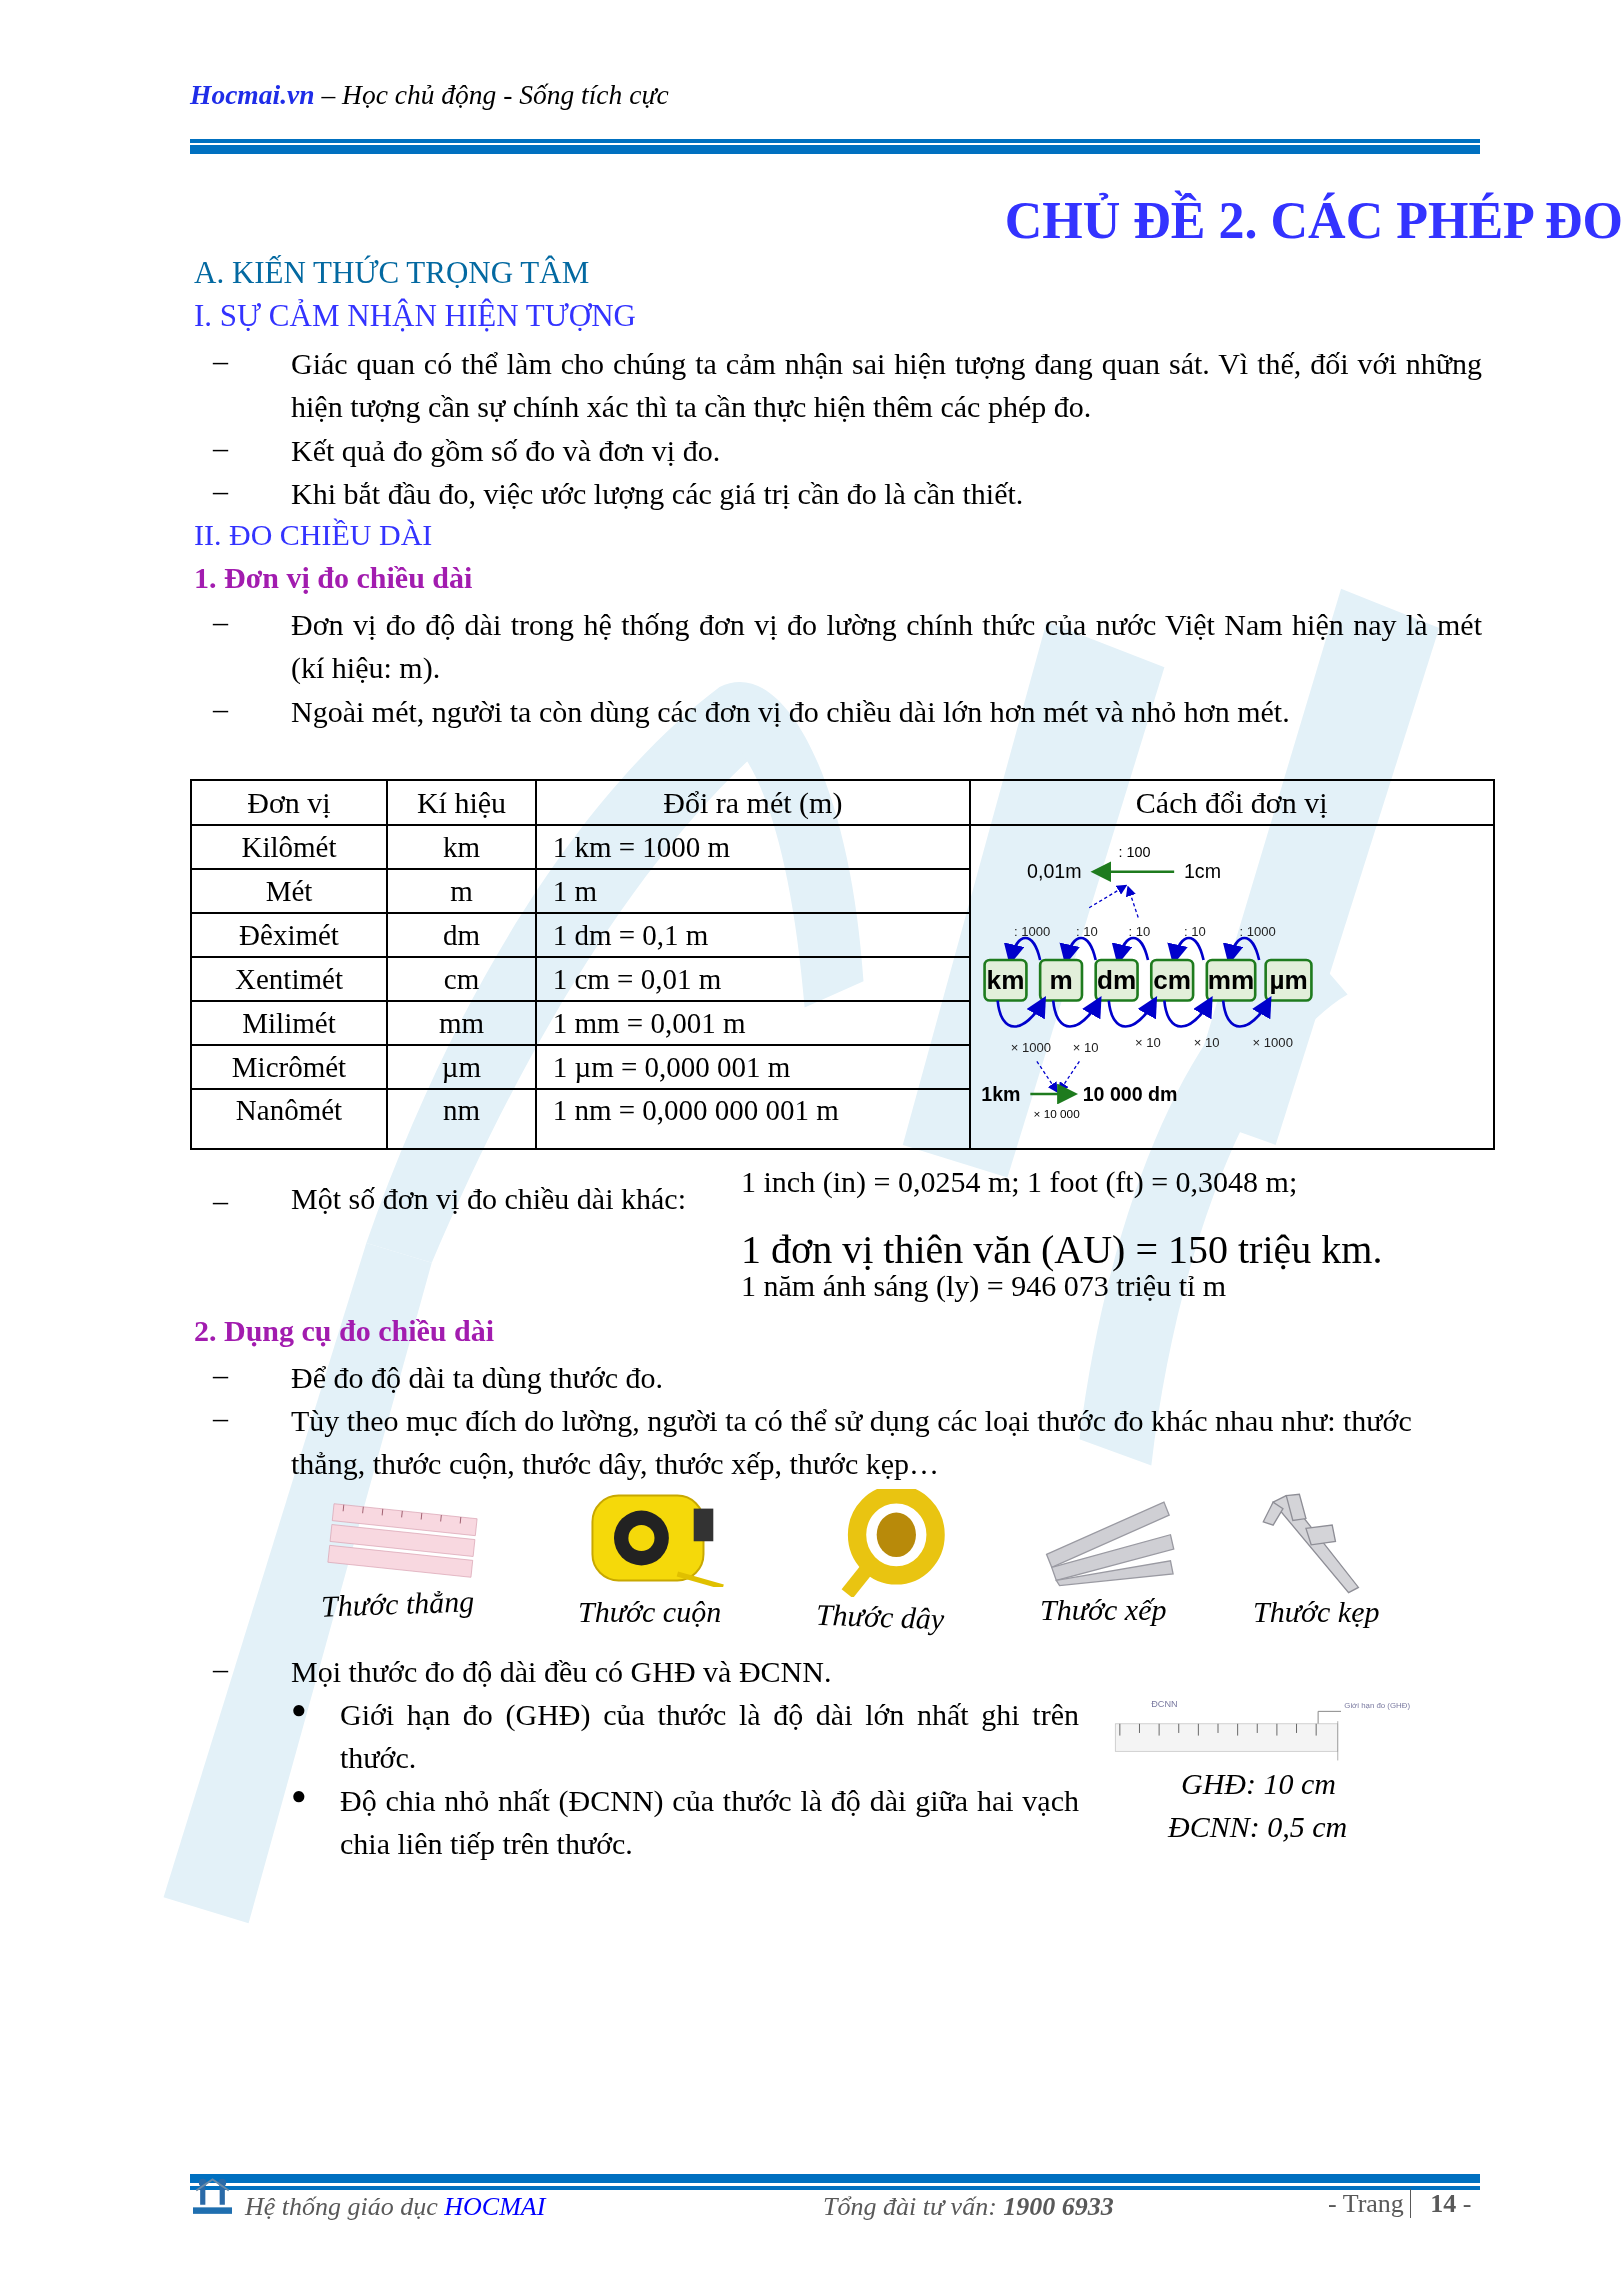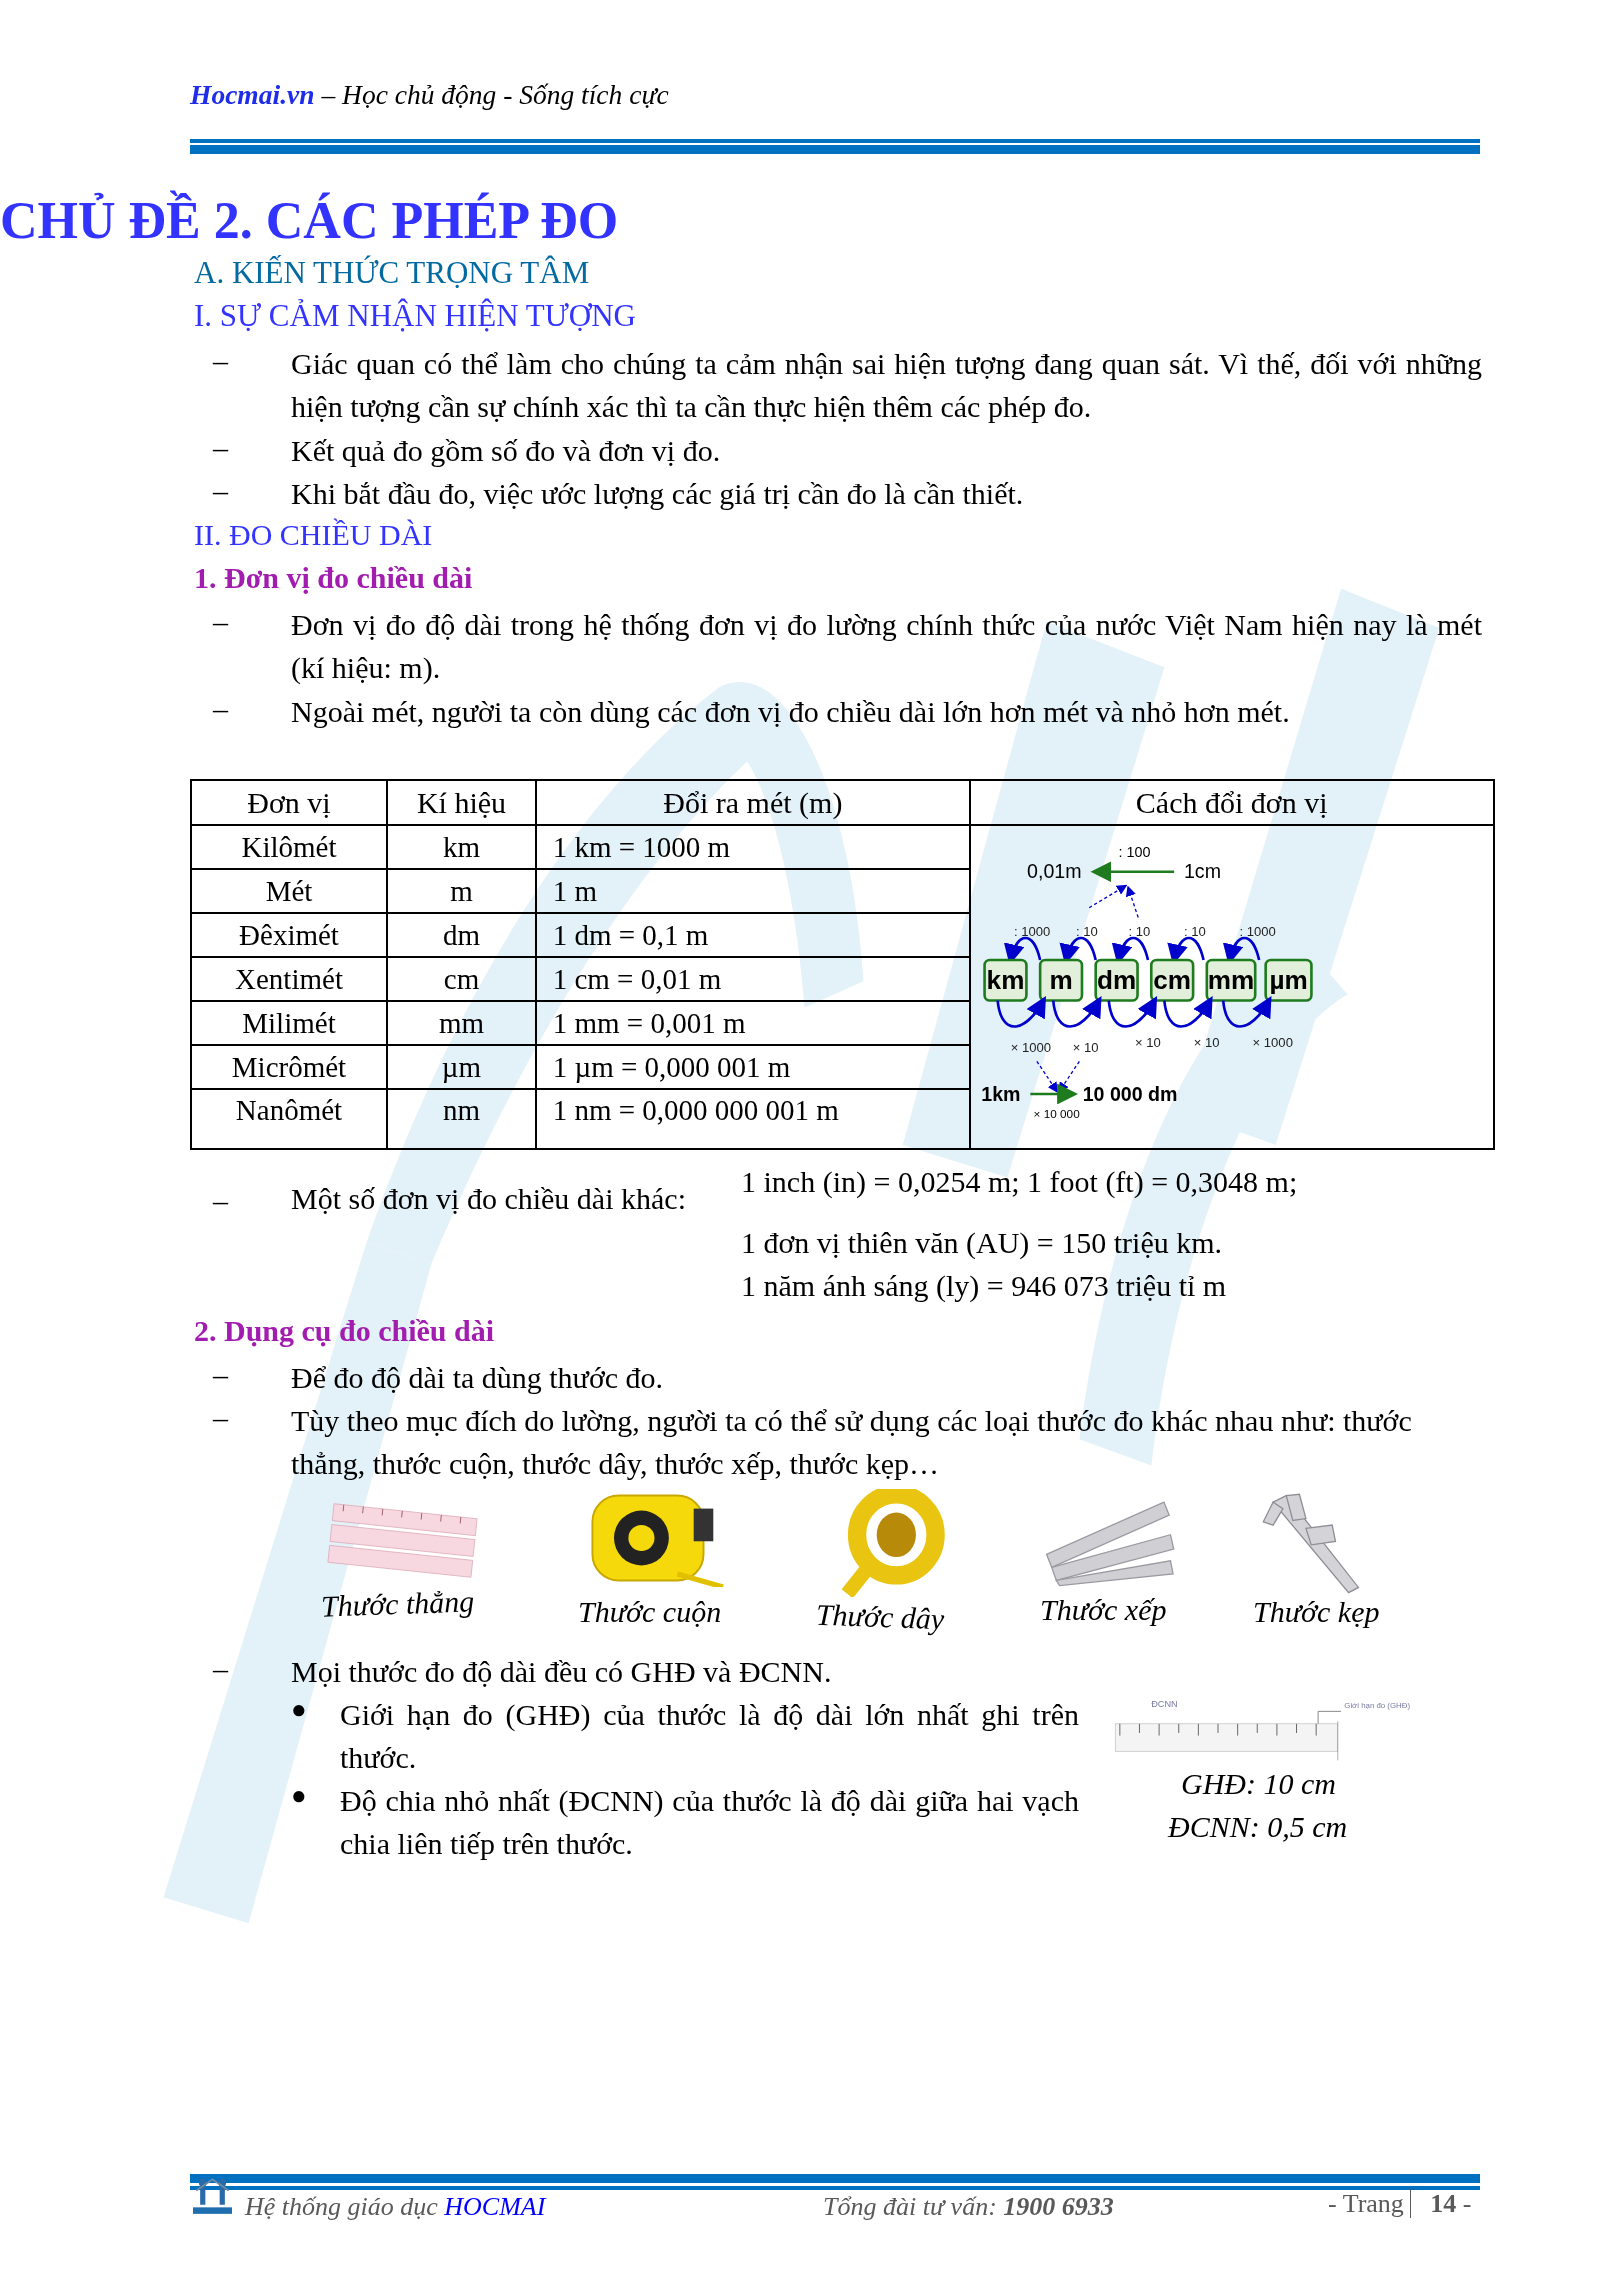--- a/index.html
+++ b/index.html
@@ -6,21 +6,21 @@
   body { width:1623px; height:2295px; background:#fff; position:relative; overflow:hidden;
          font-family:"Liberation Serif", "DejaVu Serif", serif; color:#000; }
   .abs { position:absolute; }
   
   .wm { position:absolute; left:0; top:0; width:1623px; height:2295px; pointer-events:none; }
   
   .hdr-text { left:190px; top:79px; font-size:27.5px; font-style:italic; white-space:nowrap; }
   .hdr-brand { color:#1f2de8; font-weight:bold; }
   .rule-thin { left:190px; width:1290px; height:3.9px; background:#0070c0; }
   .rule-thick { left:190px; width:1290px; height:8.5px; background:#0070c0; }
-  .title { left:0; width:1623px; top:191px; text-align:left; font-size:52px; font-weight:bold; color:#3333ff; }
+  .title { left:0; width:1623px; top:191px; text-align:right; font-size:52px; font-weight:bold; color:#3333ff; }
   .h-red { color:#0369a1; font-weight:normal; font-size:31px; }
   .h-blue { color:#3333ff; font-weight:normal; font-size:31px; }
   .h-sub { color:#a21caf; font-weight:bold; font-size:30px; }
   .bul { position:absolute; left:213px; font-size:30px; }
   .bul-text { position:absolute; left:291px; font-size:30px; line-height:43px; width:1191px; }
   .just { text-align:justify; }
   
   table.units { position:absolute; left:190px; top:779px; border-collapse:collapse; font-size:29px; }
   table.units td, table.units th { border:2px solid #000; padding:0; height:42px; }
   table.units th { font-weight:normal; font-size:30px; height:43px; }
@@ -189,21 +189,21 @@
     <td class="c1" style="height:54px; vertical-align:top; padding-top:3.9px">Nanômét</td>
     <td class="c2" style="height:54px; vertical-align:top; padding-top:3.9px">nm</td>
     <td class="c3" style="height:54px; vertical-align:top; padding-top:3.9px">1 nm = 0,000 000 001 m</td>
   </tr>
 </tbody>
   </table>
 
 <span class="bul" style="top:1184px">–</span>
 <div class="abs" style="left:291px; top:1182px; font-size:30px">Một số đơn vị đo chiều dài khác:</div>
 <div class="abs" style="left:741px; top:1165px; font-size:30px; white-space:nowrap">1 inch (in) = 0,0254 m; 1 foot (ft) = 0,3048 m;</div>
-<div class="abs" style="left:741px; top:1226px; font-size:30px; white-space:nowrap">1 đơn vị thiên văn (AU) = 150 triệu km.</div>
+<div class="abs" style="left:741px; top:1226px; font-size:40px; white-space:nowrap">1 đơn vị thiên văn (AU) = 150 triệu km.</div>
 <div class="abs" style="left:741px; top:1269px; font-size:30px; white-space:nowrap">1 năm ánh sáng (ly) = 946 073 triệu tỉ m</div>
 
 <div class="abs h-sub" style="left:194px; top:1314px">2. Dụng cụ đo chiều dài</div>
 <span class="bul" style="top:1358px">–</span>
 <div class="bul-text" style="top:1356px">Để đo độ dài ta dùng thước đo.</div>
 <span class="bul" style="top:1401px">–</span>
 <div class="bul-text" style="top:1399px; width:1184px">Tùy theo mục đích do lường, người ta có thể sử dụng các loại thước đo khác nhau như: thước thẳng, thước cuộn, thước dây, thước xếp, thước kẹp…</div>
 
 <svg class="tools-img" style="left:327px; top:1498px" width="151" height="85" viewBox="0 0 230 130">
   <g transform="rotate(6 115 65)">

